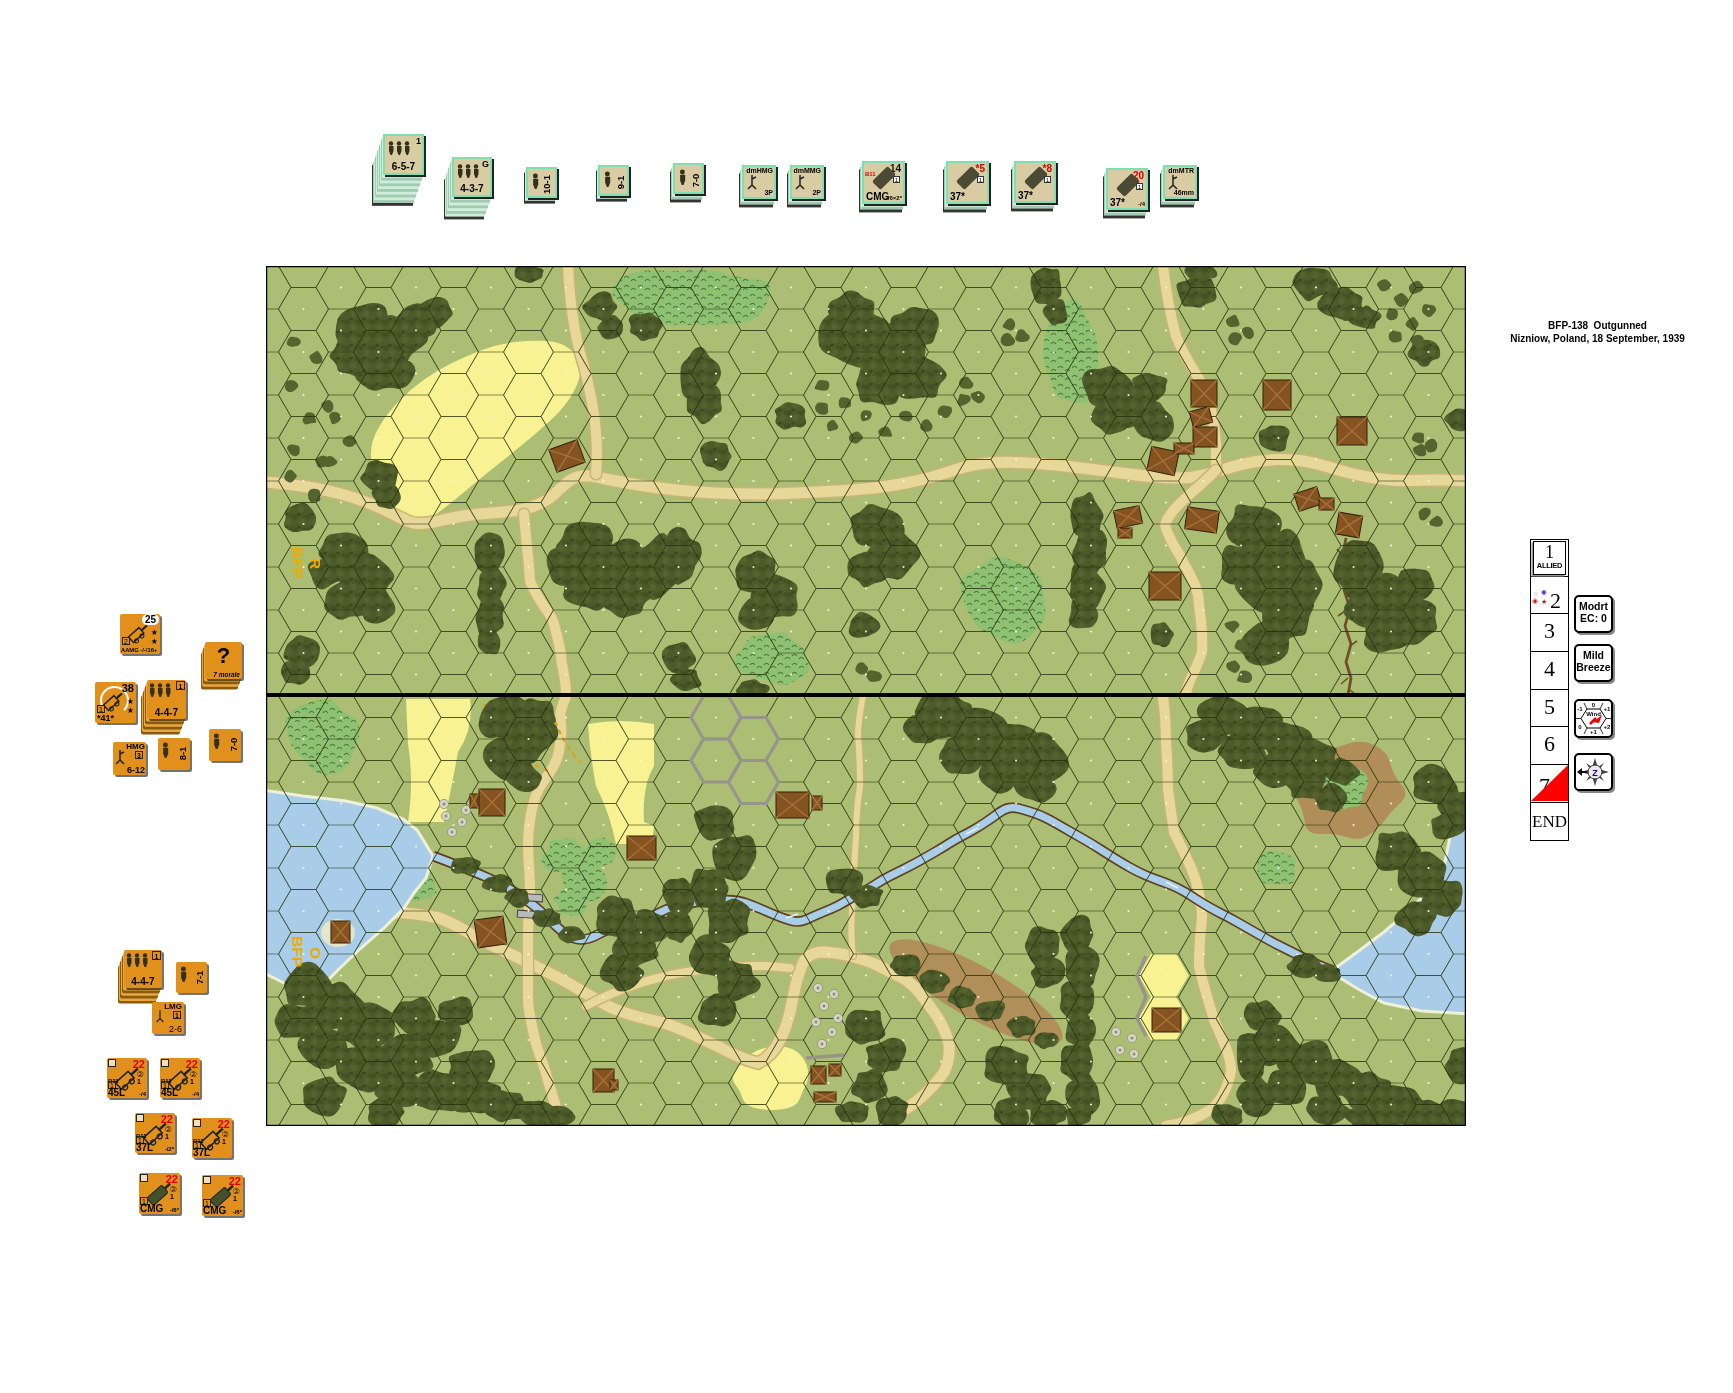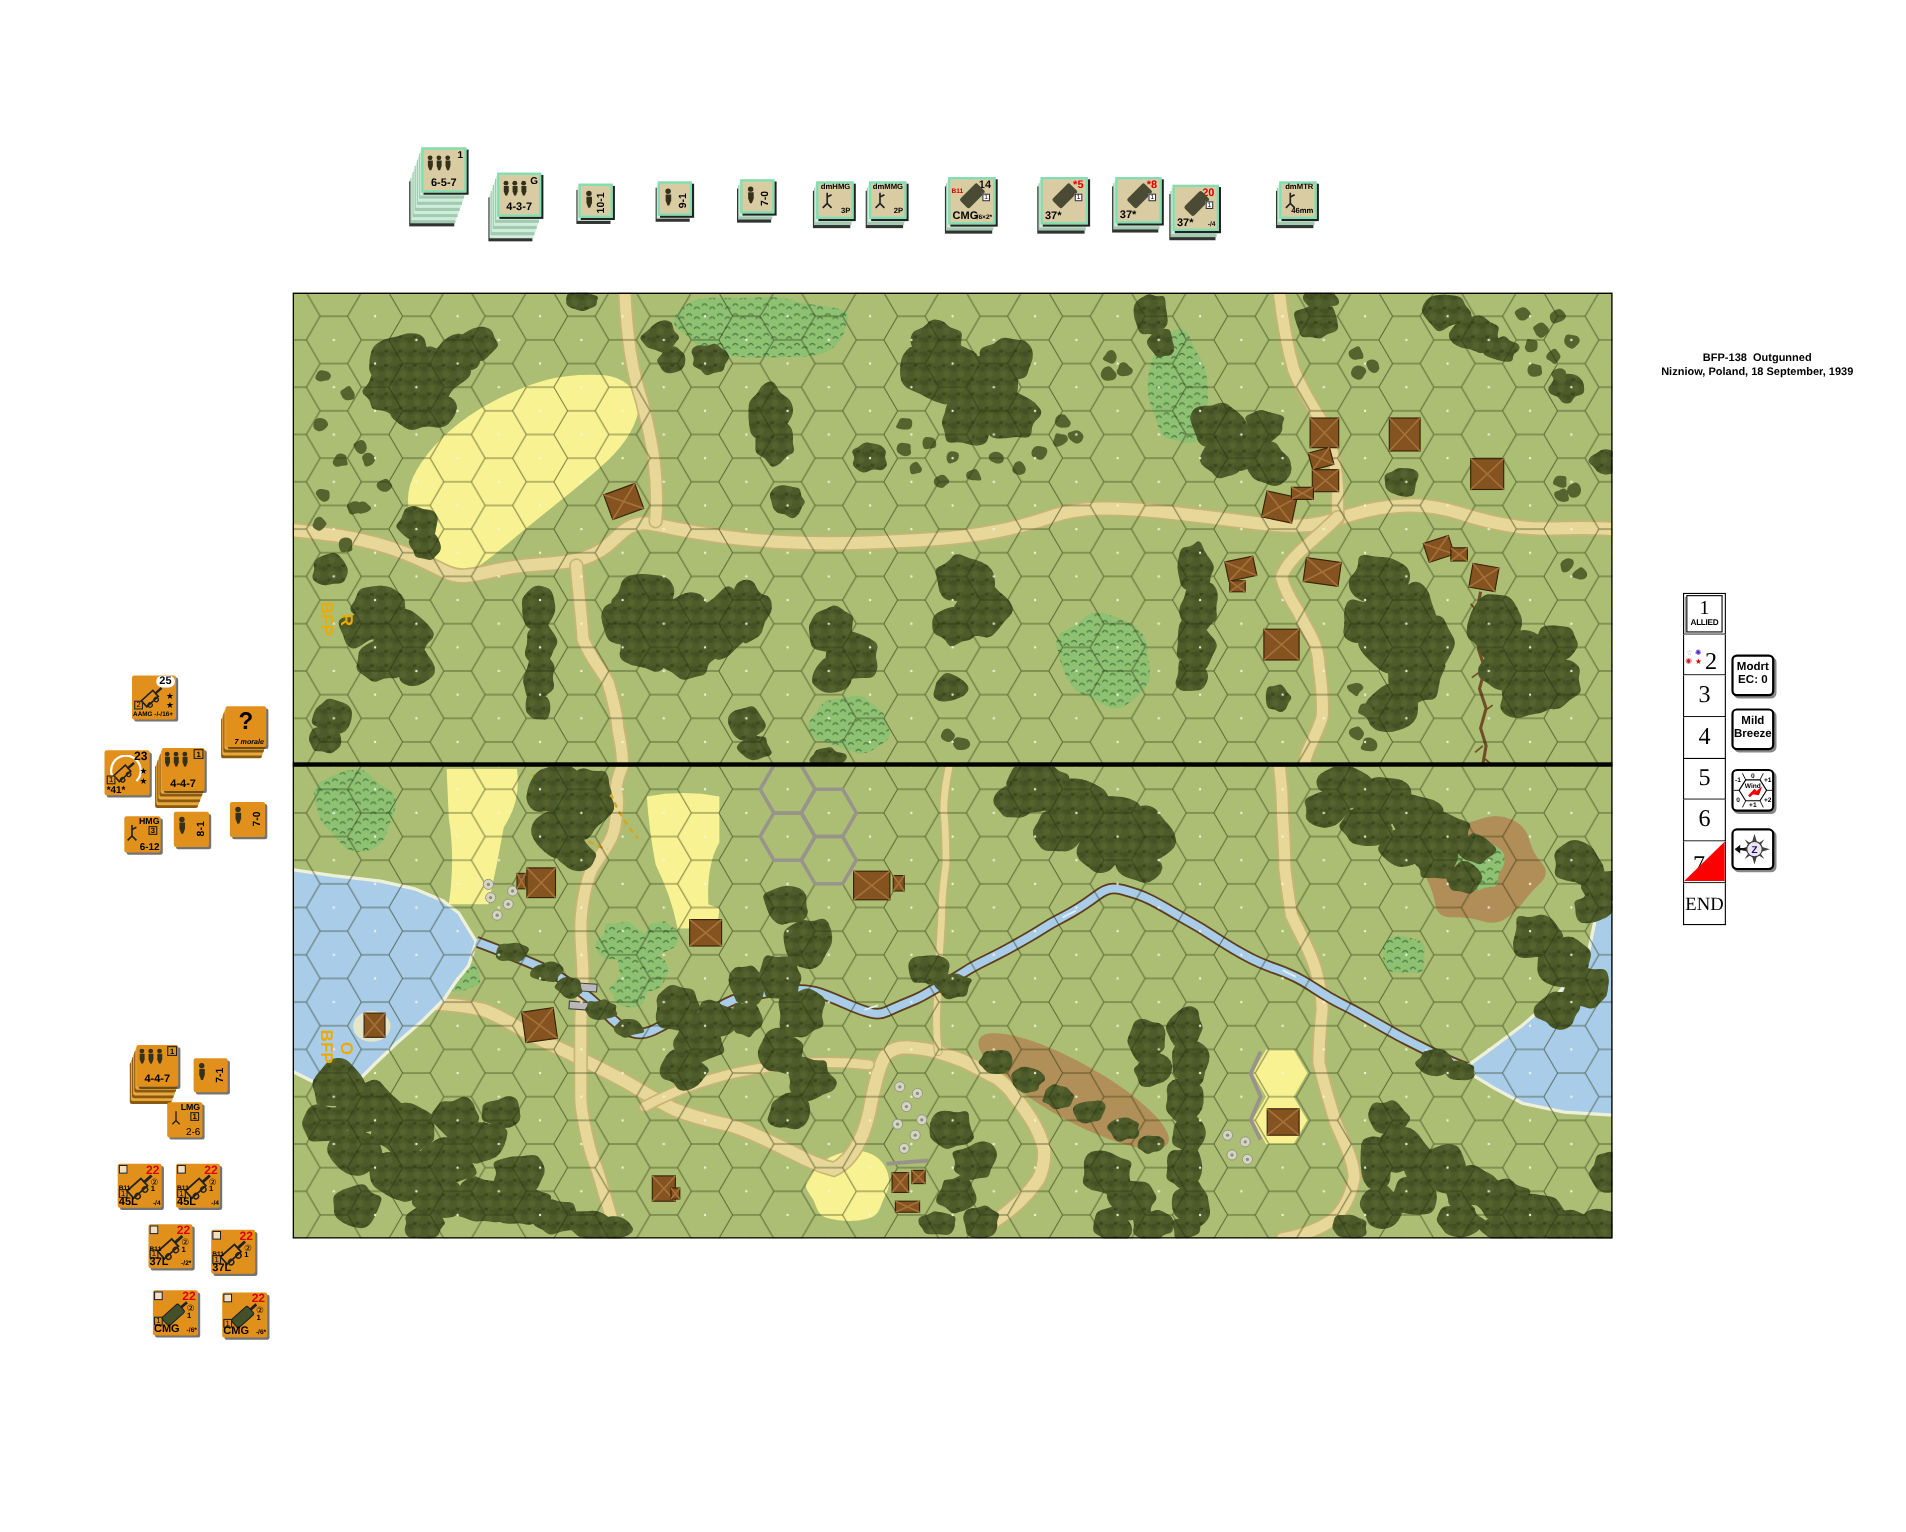--- a/index.html
+++ b/index.html
@@ -392,21 +392,21 @@
     <div style="position:absolute;right:1px;bottom:1px;font-size:6px;font-weight:bold"></div>
     <div style="position:absolute;right:3px;top:13px;width:7px;height:7px;border:1px solid #333;background:#fff;font-size:6px;line-height:7px;text-align:center">1</div>
   </div>
 <div class="tanc" style="left:1014px;top:161px;width:42px;height:42px;box-shadow:2px 2px 0 #222,-1px 2.8px 0 #cdeeda,-2px 5.6px 0 #a3c9b1,-3px 8.4px 0 #333">
     <div style="position:absolute;right:2px;top:0;font-size:10px;font-weight:bold;color:#d00">*8</div>
     <div style="position:absolute;left:9px;top:9px;width:22px;height:12px;background:#4a4a35;transform:rotate(-45deg);border-radius:2px"></div>
     <div style="position:absolute;left:2px;bottom:0;font-size:10px;font-weight:bold">37*</div>
     <div style="position:absolute;right:1px;bottom:1px;font-size:6px;font-weight:bold"></div>
     <div style="position:absolute;right:3px;top:13px;width:7px;height:7px;border:1px solid #333;background:#fff;font-size:6px;line-height:7px;text-align:center">1</div>
   </div>
-<div class="tanc" style="left:1066px;top:168px;width:42px;height:42px;box-shadow:2px 2px 0 #222,-1px 2.8px 0 #cdeeda,-2px 5.6px 0 #a3c9b1,-3px 8.4px 0 #333">
+<div class="tanc" style="left:1106px;top:168px;width:42px;height:42px;box-shadow:2px 2px 0 #222,-1px 2.8px 0 #cdeeda,-2px 5.6px 0 #a3c9b1,-3px 8.4px 0 #333">
     <div style="position:absolute;right:2px;top:0;font-size:10px;font-weight:bold;color:#d00">20</div>
     <div style="position:absolute;left:9px;top:9px;width:22px;height:12px;background:#4a4a35;transform:rotate(-45deg);border-radius:2px"></div>
     <div style="position:absolute;left:2px;bottom:0;font-size:10px;font-weight:bold">37*</div>
     <div style="position:absolute;right:1px;bottom:1px;font-size:6px;font-weight:bold">-/4</div>
     <div style="position:absolute;right:3px;top:13px;width:7px;height:7px;border:1px solid #333;background:#fff;font-size:6px;line-height:7px;text-align:center">1</div>
   </div>
 <div class="tanc" style="left:1163px;top:165px;width:34px;height:34px;box-shadow:2px 2px 0 #222,-1px 2.8px 0 #cdeeda,-2px 5.6px 0 #a3c9b1,-3px 8.4px 0 #333">
     <div style="position:absolute;right:1px;top:0;font-size:7px;font-weight:bold">dmMTR</div>
     <svg width="12" height="16" style="position:absolute;left:2px;top:8px" viewBox="0 0 12 16">
       <path d="M6 0 L6 10 M2 14 L6 10 L10 14 M6 4 L10 2" stroke="#222" stroke-width="1.5" fill="none"></path>
@@ -426,21 +426,21 @@
     </svg>
     <div style="position:absolute;left:2px;bottom:9px;width:8px;height:8px;border:1px solid #222;font-size:7px;line-height:8px;text-align:center">2</div>
     <div style="position:absolute;left:1px;bottom:1px;font-size:5.8px;font-weight:bold;white-space:nowrap">AAMG -/-/16+</div>
   </div>
 <div class="org" style="left:205px;top:642px;width:37px;height:37px;box-shadow:2px 2px 0 rgba(0,0,0,.55),-1px 2.6px 0 #e8a83e,-2px 5.2px 0 #8a5a10,-3px 7.8px 0 #e8a83e,-4px 10.4px 0 #8a5a10">
     <div style="text-align:center;font-size:22px;font-weight:bold;line-height:28px">?</div>
     <div style="position:absolute;bottom:1px;right:2px;font-size:6.5px;font-style:italic;font-weight:bold">7 morale</div>
   </div>
 <div class="org" style="left:95px;top:682px;width:41px;height:41px;box-shadow:2px 2px 0 rgba(0,0,0,.55)">
     <div style="position:absolute;left:5px;top:4px;width:29px;height:29px;border:2.5px solid #fff;border-radius:50%;border-bottom-color:transparent"></div>
-    <div style="position:absolute;right:2px;top:0;font-size:11px;font-weight:bold">23</div>
+    <div style="position:absolute;right:2px;top:0;font-size:11px;font-weight:bold">38</div>
     <div style="position:absolute;right:2px;top:15px;font-size:8px;line-height:9px">★<br>★</div>
     <svg width="30" height="28" style="position:absolute;left:3px;top:6px" viewBox="0 0 36 34">
       <g transform="rotate(-42 18 17)">
         <rect x="7" y="12" width="17" height="9" fill="none" stroke="#222" stroke-width="1.8"></rect>
         <rect x="24" y="15.2" width="9" height="2.6" fill="#222"></rect>
         <circle cx="11" cy="22" r="2.4" fill="none" stroke="#222" stroke-width="1.4"></circle>
         <circle cx="20" cy="22" r="2.4" fill="none" stroke="#222" stroke-width="1.4"></circle>
       </g>
     </svg>
     <div style="position:absolute;left:2px;bottom:10px;width:8px;height:8px;border:1px solid #222;background:#e2901c;font-size:7px;line-height:8px;text-align:center">1</div>

